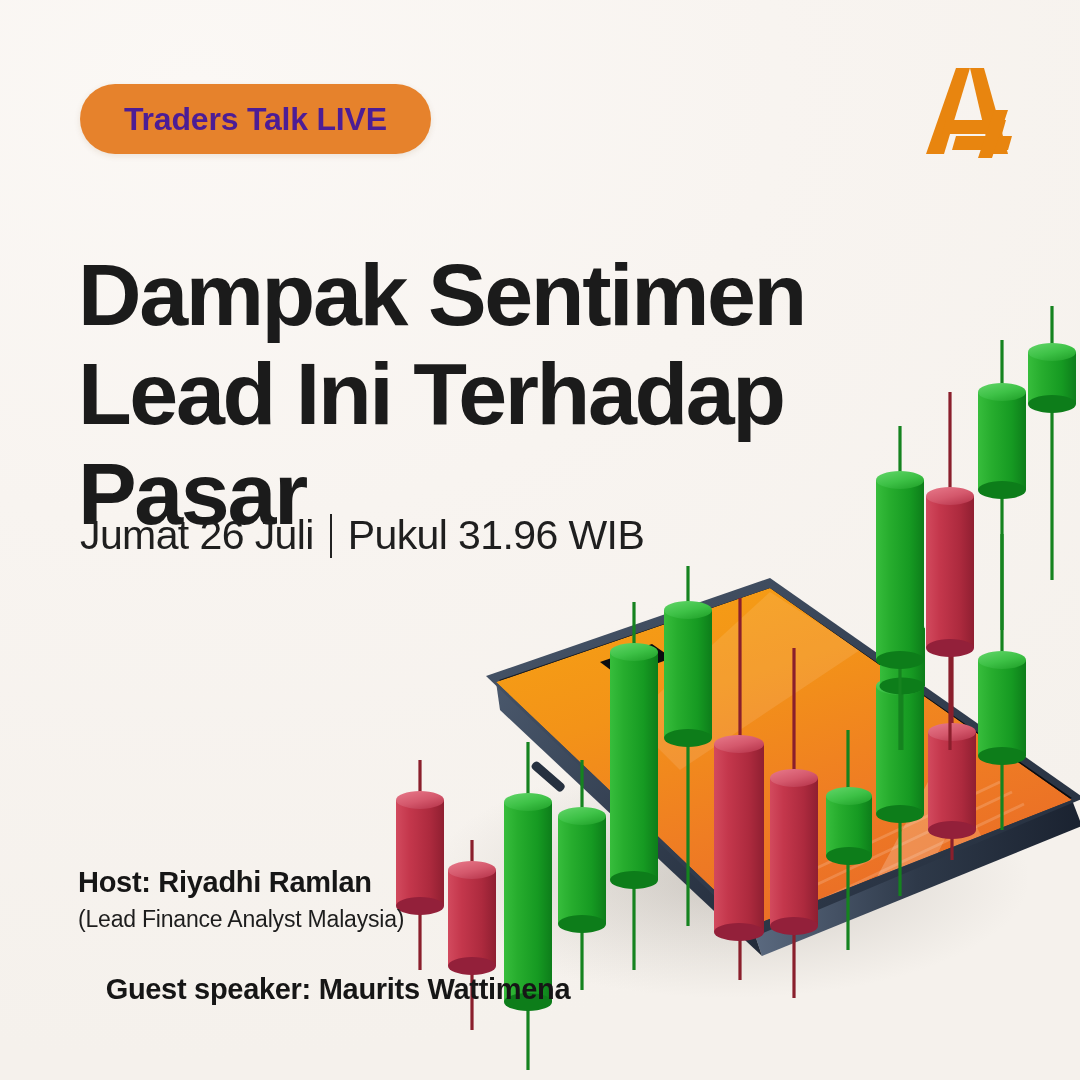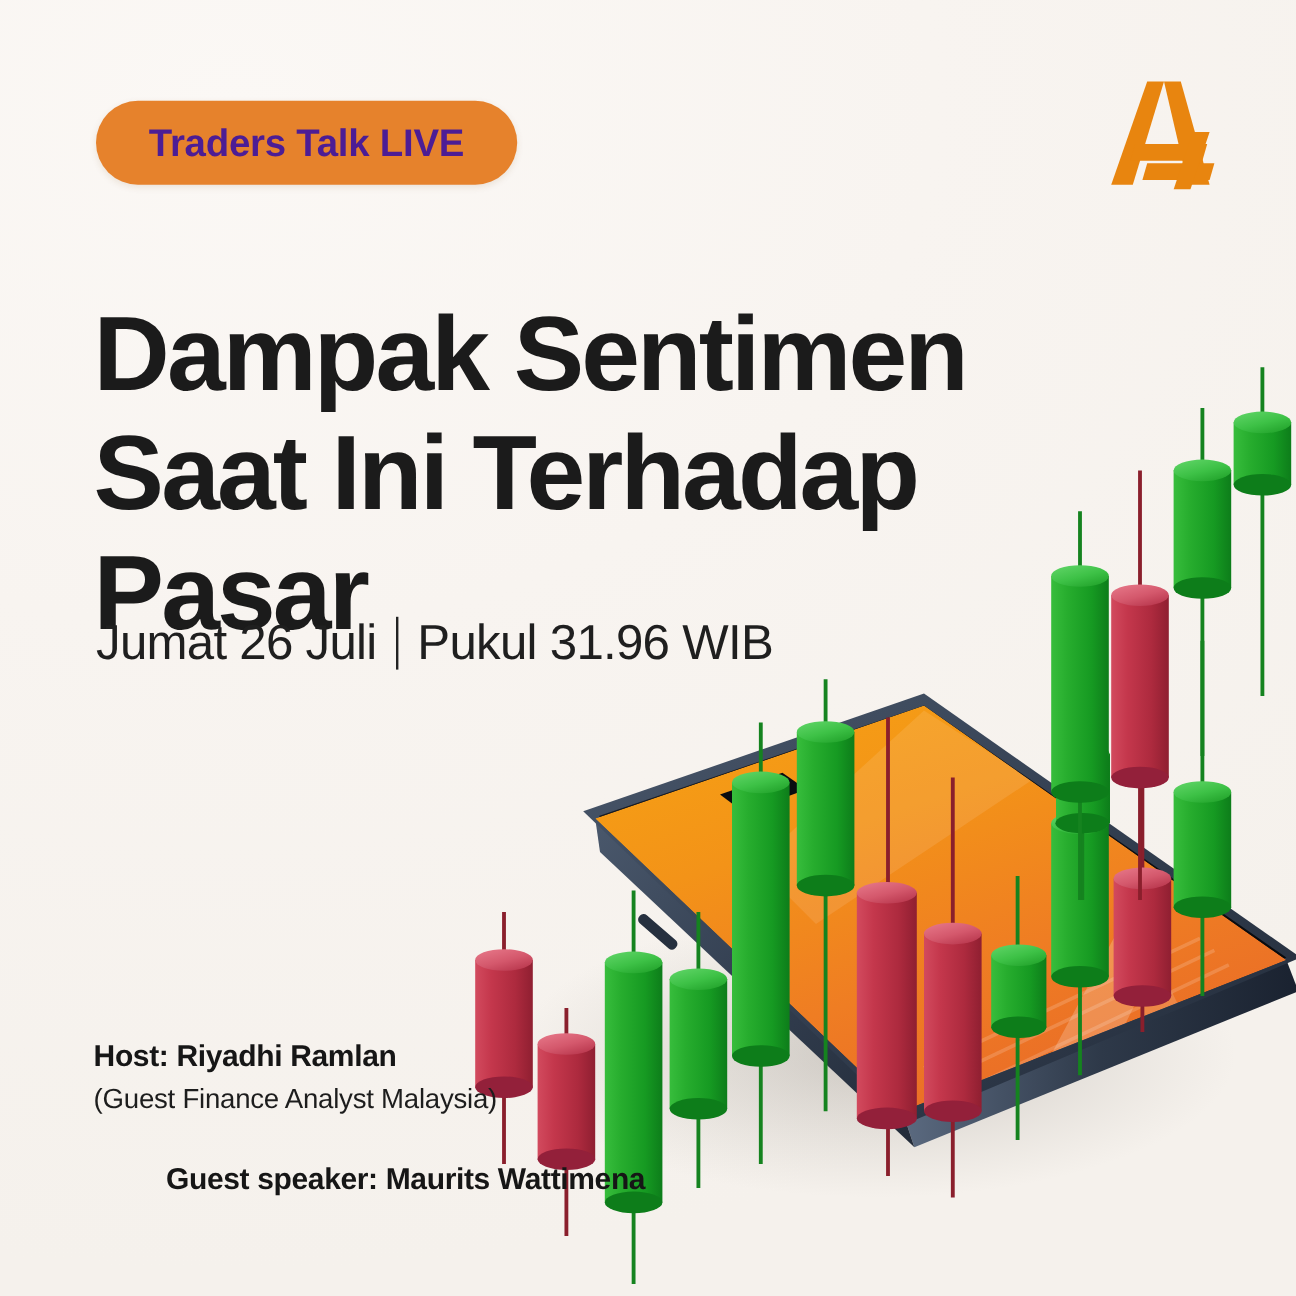--- a/index.html
+++ b/index.html
@@ -95,21 +95,21 @@
   .credits {
     position: absolute;
     left: 78px;
     top: 866px;
     width: 520px;
     color: #161616;
     z-index: 6;
   }
   .credit-block + .credit-block { margin-top: 40px; text-align: center; }
   .credit-name {
-    font-size: 25px;
+    font-size: 29px;
     font-weight: 700;
     letter-spacing: -0.3px;
     white-space: nowrap;
   }
   .credit-role {
     margin-top: 7px;
     font-size: 23px;
     font-weight: 400;
     letter-spacing: -0.2px;
     color: #1d1d1d;
@@ -360,32 +360,32 @@
         <path d="M50,6 L64,6 L88,92 L70,92 Z"></path>
         <path d="M26,58 L86,58 L82,72 L22,72 Z"></path>
         <path d="M36,74 L92,74 L88,88 L32,88 Z"></path>
         <path d="M74,48 L88,48 L72,96 L58,96 Z"></path>
       </g>
     </svg>
   </div>
 
   <h1 class="headline">
     <span class="ln">Dampak Sentimen</span>
-    <span class="ln">Saat Ini Terhadap</span>
+    <span class="ln">Lead Ini Terhadap</span>
     <span class="ln">Pasar</span>
   </h1>
 
   <div class="dateline">
     <span>Jumat 26 Juli</span>
     <span class="pipe"></span>
     <span>Pukul 31.96 WIB</span>
   </div>
 
   <div class="credits">
     <div class="credit-block">
       <div class="credit-name">Host: Riyadhi Ramlan</div>
-      <div class="credit-role">(Guest Finance Analyst Malaysia)</div>
+      <div class="credit-role">(Lead Finance Analyst Malaysia)</div>
     </div>
     <div class="credit-block">
       <div class="credit-name">Guest speaker: Maurits Wattimena</div>
     </div>
   </div>
 </div>
 
 </body></html>

